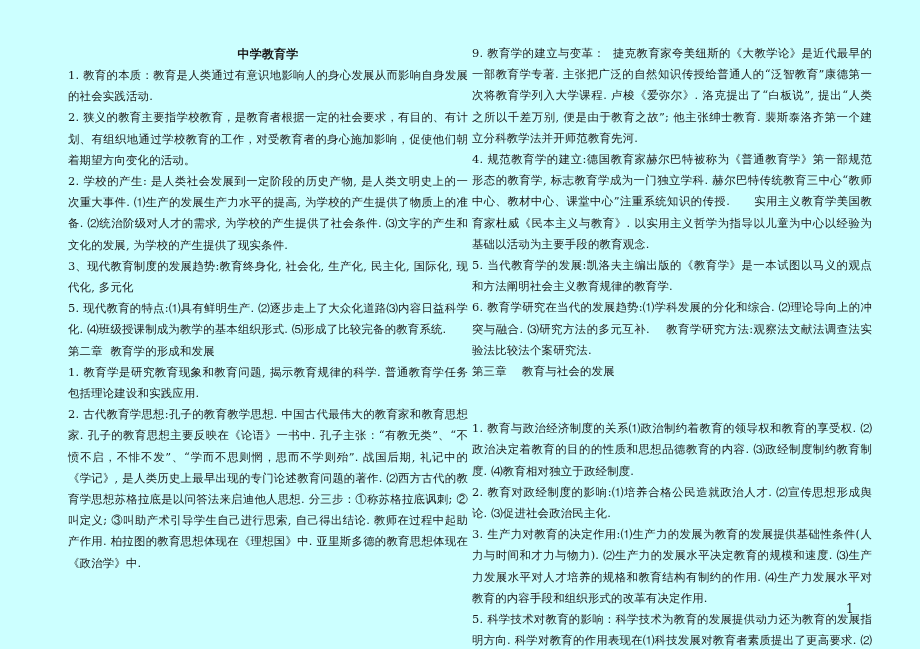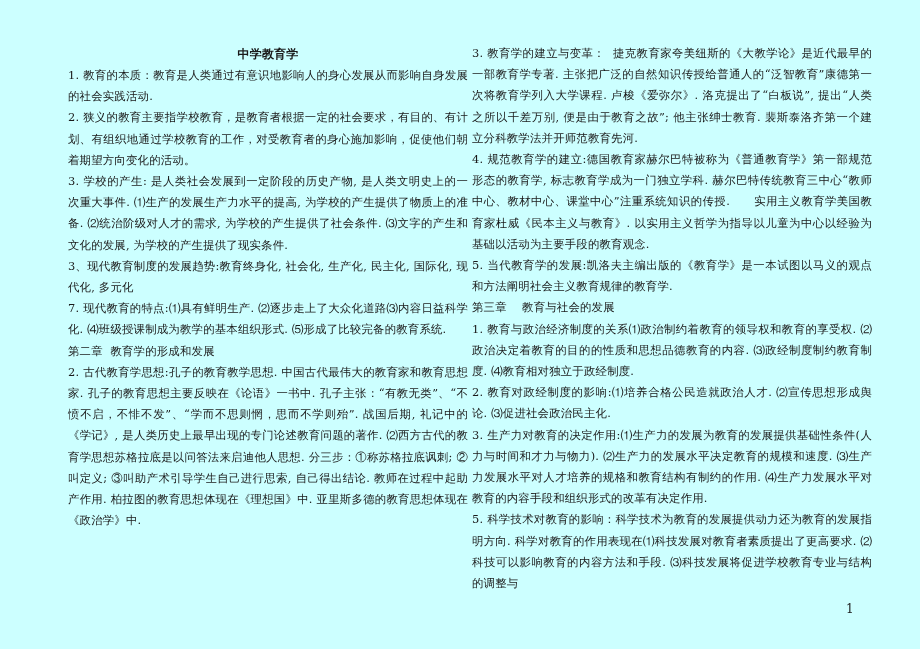--- a/index.html
+++ b/index.html
@@ -21,33 +21,35 @@
 </style>
 </head>
 <body>
 
 <div class="page">
   <div class="col left">
     <div class="title">中学教育学</div>
     <div id="leftBody">
         <p class="para" style="white-space: pre-wrap;">1. 教育的本质：教育是人类通过有意识地影响人的身心发展从而影响自身发展的社会实践活动.</p>
         <p class="para" style="white-space: pre-wrap;">2. 狭义的教育主要指学校教育，是教育者根据一定的社会要求，有目的、有计划、有组织地通过学校教育的工作，对受教育者的身心施加影响，促使他们朝着期望方向变化的活动。</p>
-        <p class="para" style="white-space: pre-wrap;">3. 学校的产生: 是人类社会发展到一定阶段的历史产物, 是人类文明史上的一次重大事件. ⑴生产的发展生产力水平的提高, 为学校的产生提供了物质上的准备. ⑵统治阶级对人才的需求, 为学校的产生提供了社会条件. ⑶文字的产生和文化的发展, 为学校的产生提供了现实条件.</p>
+        <p class="para" style="white-space: pre-wrap;">2. 学校的产生: 是人类社会发展到一定阶段的历史产物, 是人类文明史上的一次重大事件. ⑴生产的发展生产力水平的提高, 为学校的产生提供了物质上的准备. ⑵统治阶级对人才的需求, 为学校的产生提供了社会条件. ⑶文字的产生和文化的发展, 为学校的产生提供了现实条件.</p>
         <p class="para" style="white-space: pre-wrap;">3、现代教育制度的发展趋势:教育终身化, 社会化, 生产化, 民主化, 国际化, 现代化, 多元化</p>
-        <p class="para" style="white-space: pre-wrap;">7. 现代教育的特点:⑴具有鲜明生产. ⑵逐步走上了大众化道路⑶内容日益科学化. ⑷班级授课制成为教学的基本组织形式. ⑸形成了比较完备的教育系统.</p>
+        <p class="para" style="white-space: pre-wrap;">5. 现代教育的特点:⑴具有鲜明生产. ⑵逐步走上了大众化道路⑶内容日益科学化. ⑷班级授课制成为教学的基本组织形式. ⑸形成了比较完备的教育系统.</p>
         <p class="para chapter" style="white-space: pre-wrap;">第二章  教育学的形成和发展</p>
+        <p class="para" style="white-space: pre-wrap;">1. 教育学是研究教育现象和教育问题, 揭示教育规律的科学. 普通教育学任务包括理论建设和实践应用.</p>
         <p class="para" style="white-space: pre-wrap;">2. 古代教育学思想:孔子的教育教学思想. 中国古代最伟大的教育家和教育思想家. 孔子的教育思想主要反映在《论语》一书中. 孔子主张：“有教无类”、“不愤不启，不悱不发”、“学而不思则惘，思而不学则殆”. 战国后期, 礼记中的《学记》, 是人类历史上最早出现的专门论述教育问题的著作. ⑵西方古代的教育学思想苏格拉底是以问答法来启迪他人思想. 分三步：①称苏格拉底讽刺; ②叫定义; ③叫助产术引导学生自己进行思索, 自己得出结论. 教师在过程中起助产作用. 柏拉图的教育思想体现在《理想国》中. 亚里斯多德的教育思想体现在《政治学》中.</p>
       </div>
   </div>
   <div class="col right">
     <div id="rightBody">
-        <p class="para" style="white-space: pre-wrap;">3. 教育学的建立与变革：  捷克教育家夸美纽斯的《大教学论》是近代最早的一部教育学专著. 主张把广泛的自然知识传授给普通人的“泛智教育”康德第一次将教育学列入大学课程. 卢梭《爱弥尔》. 洛克提出了“白板说”, 提出“人类之所以千差万别, 便是由于教育之故”; 他主张绅士教育. 裴斯泰洛齐第一个建立分科教学法并开师范教育先河.</p>
+        <p class="para" style="white-space: pre-wrap;">9. 教育学的建立与变革：  捷克教育家夸美纽斯的《大教学论》是近代最早的一部教育学专著. 主张把广泛的自然知识传授给普通人的“泛智教育”康德第一次将教育学列入大学课程. 卢梭《爱弥尔》. 洛克提出了“白板说”, 提出“人类之所以千差万别, 便是由于教育之故”; 他主张绅士教育. 裴斯泰洛齐第一个建立分科教学法并开师范教育先河.</p>
         <p class="para" style="white-space: pre-wrap;">4. 规范教育学的建立:德国教育家赫尔巴特被称为《普通教育学》第一部规范形态的教育学, 标志教育学成为一门独立学科. 赫尔巴特传统教育三中心“教师中心、教材中心、课堂中心”注重系统知识的传授.      实用主义教育学美国教育家杜威《民本主义与教育》. 以实用主义哲学为指导以儿童为中心以经验为基础以活动为主要手段的教育观念.</p>
         <p class="para" style="white-space: pre-wrap;">5. 当代教育学的发展:凯洛夫主编出版的《教育学》是一本试图以马义的观点和方法阐明社会主义教育规律的教育学.</p>
+        <p class="para" style="white-space: pre-wrap;">6. 教育学研究在当代的发展趋势:⑴学科发展的分化和综合. ⑵理论导向上的冲突与融合. ⑶研究方法的多元互补.    教育学研究方法:观察法文献法调查法实验法比较法个案研究法.</p>
         <p class="para chapter" style="white-space: pre-wrap;">第三章    教育与社会的发展</p>
-        <p class="para" style="white-space: pre-wrap;">1. 教育与政治经济制度的关系⑴政治制约着教育的领导权和教育的享受权. ⑵政治决定着教育的目的的性质和思想品德教育的内容. ⑶政经制度制约教育制度. ⑷教育相对独立于政经制度.</p>
+        <p class="para" style="white-space: pre-wrap; margin-top: 36px;">1. 教育与政治经济制度的关系⑴政治制约着教育的领导权和教育的享受权. ⑵政治决定着教育的目的的性质和思想品德教育的内容. ⑶政经制度制约教育制度. ⑷教育相对独立于政经制度.</p>
         <p class="para" style="white-space: pre-wrap;">2. 教育对政经制度的影响:⑴培养合格公民造就政治人才. ⑵宣传思想形成舆论. ⑶促进社会政治民主化.</p>
         <p class="para" style="white-space: pre-wrap;">3. 生产力对教育的决定作用:⑴生产力的发展为教育的发展提供基础性条件(人力与时间和才力与物力). ⑵生产力的发展水平决定教育的规模和速度. ⑶生产力发展水平对人才培养的规格和教育结构有制约的作用. ⑷生产力发展水平对教育的内容手段和组织形式的改革有决定作用.</p>
         <p class="para" style="white-space: pre-wrap;">5. 科学技术对教育的影响：科学技术为教育的发展提供动力还为教育的发展指明方向. 科学对教育的作用表现在⑴科技发展对教育者素质提出了更高要求. ⑵科技可以影响教育的内容方法和手段. ⑶科技发展将促进学校教育专业与结构的调整与</p>
       </div>
   </div>
   <div class="pagenum">1</div>
 </div>
 
 </body></html>

